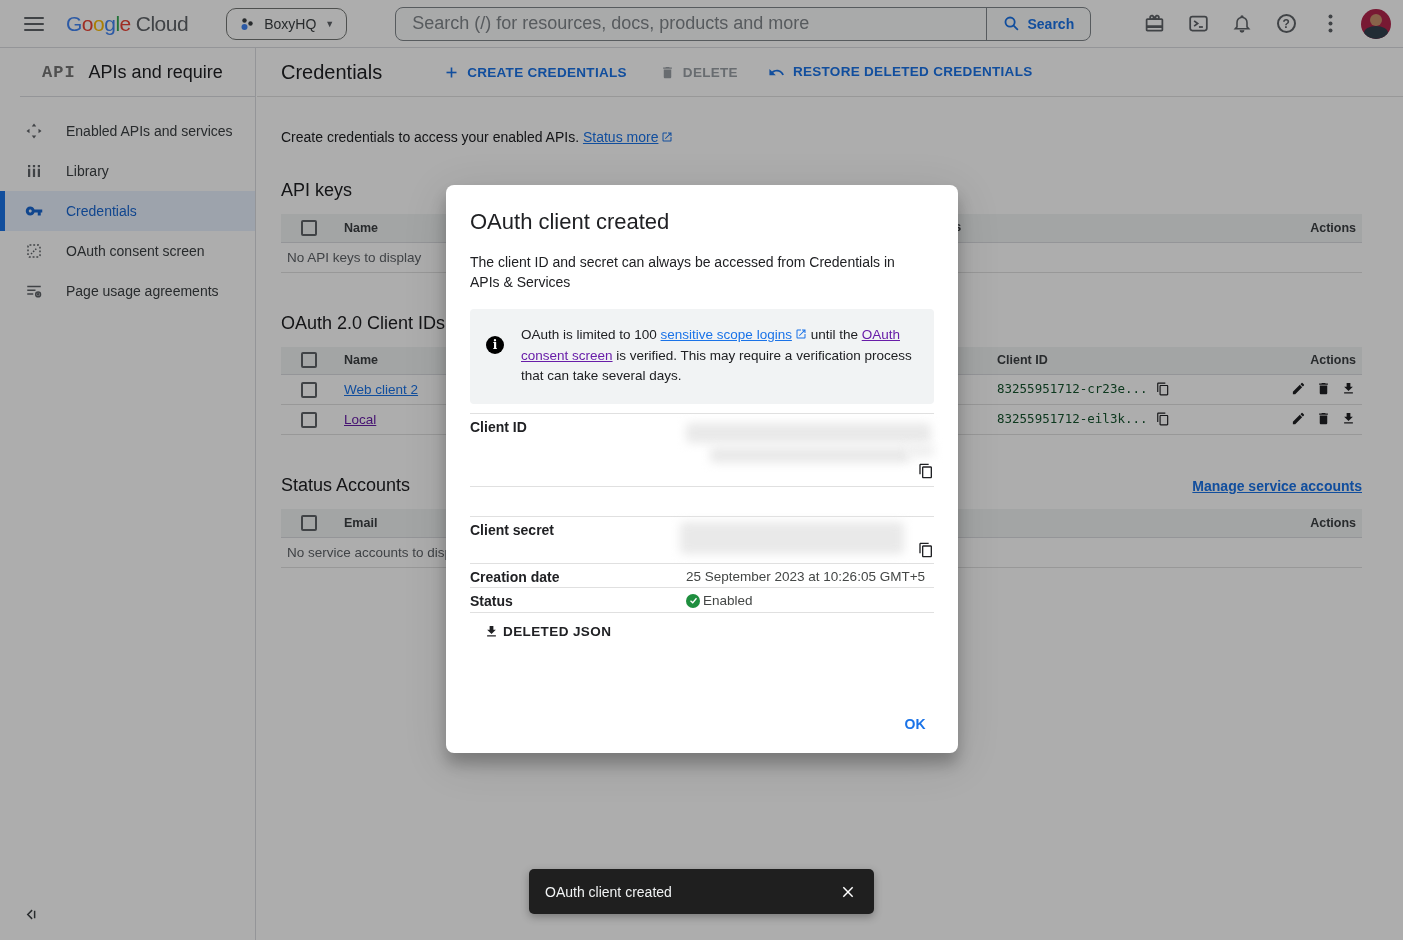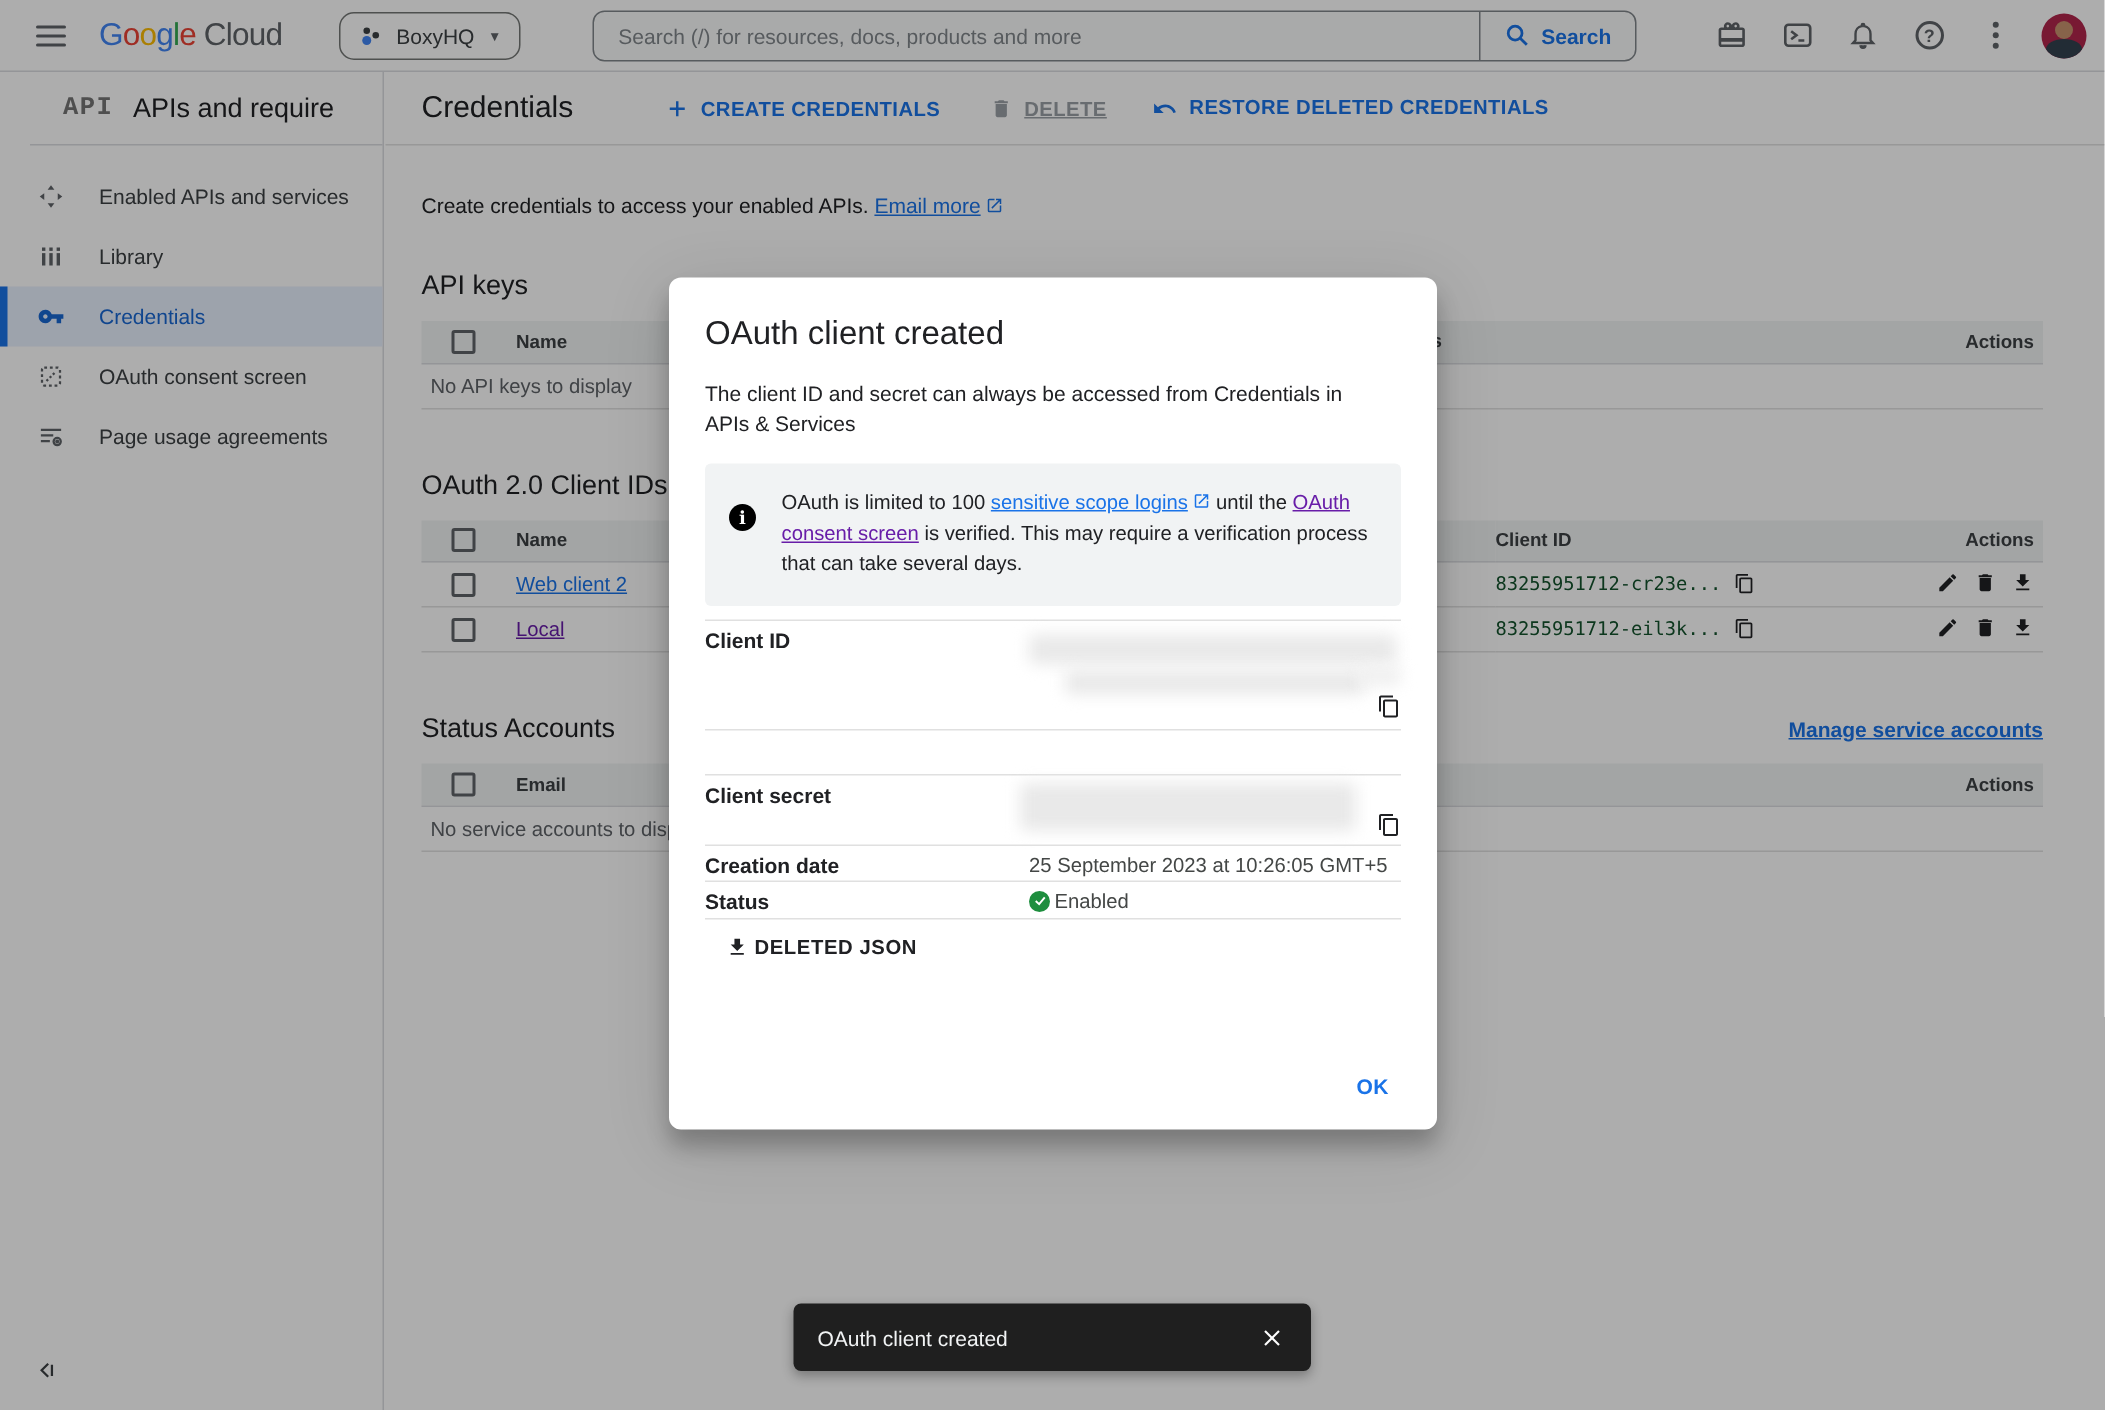--- a/index.html
+++ b/index.html
@@ -16,21 +16,21 @@
   .logo .lt { font-weight:500; }
   .g-blue{color:#4285F4}.g-red{color:#EA4335}.g-yellow{color:#FBBC05}.g-green{color:#34A853}
   .logo .cloud { color:#5f6368; margin-left:5px; font-weight:400; }
   .project-btn { margin-left:38px; height:32px; border:1px solid #747775; border-radius:10px;
     display:flex; align-items:center; padding:0 12px; gap:9px; cursor:pointer; background:#fff; }
   .project-btn .pname { font-size:14px; color:#3c4043; }
   .caret { font-size:9px; color:#5f6368; }
   .searchbox { margin-left:48px; width:696px; height:34px; border:1px solid #80868b;
     border-radius:8px; display:flex; align-items:stretch; background:#fafbfb; overflow:hidden; }
   .searchbox input { flex:1; border:none; outline:none; background:transparent; padding:0 16px;
-    font-size:14px; color:#6d28d9; font-family:"Liberation Sans",sans-serif; }
+    font-size:18px; color:#6d28d9; font-family:"Liberation Sans",sans-serif; }
   .searchbox input::placeholder { color:#80868b; }
   .search-btn { display:flex; align-items:center; gap:7px; padding:0 16px;
     border-left:1px solid #80868b; color:#1a73e8; font-size:14px; font-weight:700; cursor:pointer; }
   .top-icons { display:flex; align-items:center; gap:22px; margin-left:52px; color:#5f6368; }
   .tico { width:22px; height:22px; cursor:pointer; display:flex; align-items:center; justify-content:center; }
   .help-circle { width:19px; height:19px; border:2px solid #5f6368; border-radius:50%;
     display:flex; align-items:center; justify-content:center; font-size:12px; font-weight:700; color:#5f6368; }
   .avatar { width:30px; height:30px; border-radius:50%; background:#b1254c; margin-left:20px;
     position:relative; overflow:hidden; cursor:pointer; }
   .avatar .head { position:absolute; left:9px; top:5px; width:12px; height:12px; border-radius:50%; background:#c8926e; }
@@ -53,21 +53,21 @@
 
   
   .main { position:fixed; left:257px; top:48px; width:1146px; height:892px; background:#fff; z-index:1; }
   .page-header { height:49px; border-bottom:1px solid #e0e0e0; display:flex; align-items:center; padding-left:24px; }
   .page-title { font-size:20px; color:#202124; }
   .hbtn { display:flex; align-items:flex-start; gap:8px; font-size:13.5px; font-weight:700;
     letter-spacing:0.3px; cursor:pointer; }
   .hbtn.blue { color:#1a73e8; }
   .hbtn.gray { color:#9aa0a6; }
   .create-btn { margin-left:62px; }
-  .delete-btn { margin-left:33px;text-decoration:underline; }
+  .delete-btn { margin-left:33px; }
   .restore-btn { margin-left:30px; }
   .content { padding:0 41px 0 24px; }
   .intro { margin-top:32px; font-size:14px; color:#202124; }
   .intro a, .link { color:#1a73e8; text-decoration:underline; cursor:pointer; }
   .link.visited { color:#681da8; }
   .ext-ico { display:inline-block; vertical-align:-1px; margin-left:3px; }
   .section-title { font-size:18px; color:#202124; font-weight:400; }
   .sec1 { margin-top:34px; }
   .sec2 { margin-top:40px; }
   .sec-head-row { display:flex; align-items:center; justify-content:space-between; }
@@ -294,21 +294,21 @@
     <div class="hbtn blue restore-btn">
       <svg width="17" height="17" viewBox="0 0 24 24" fill="currentColor">
           <path d="M12.5 8c-2.65 0-5.05.99-6.9 2.6L2 7v9h9l-3.62-3.62c1.39-1.16 3.16-1.88 5.12-1.88 3.54 0 6.55 2.31 7.6 5.5l2.37-.78C21.08 11.03 17.15 8 12.5 8z"></path>
         </svg>
       <span>RESTORE DELETED CREDENTIALS</span>
     </div>
   </div>
 
   <div class="content">
     <div class="intro">
-      <span>Create credentials to access your enabled APIs. </span><a class="link">Email more</a><span class="ext-ico"><svg width="12" height="12" viewBox="0 0 24 24" fill="#1a73e8">
+      <span>Create credentials to access your enabled APIs. </span><a class="link">Status more</a><span class="ext-ico"><svg width="12" height="12" viewBox="0 0 24 24" fill="#1a73e8">
             <path d="M19 19H5V5h7V3H5a2 2 0 0 0-2 2v14a2 2 0 0 0 2 2h14c1.1 0 2-.9 2-2v-7h-2v7zM14 3v2h3.59l-9.83 9.83 1.41 1.41L19 6.41V10h2V3h-7z"></path>
           </svg></span>
     </div>
 
     <div class="sec1">
       <div class="section-title">API keys</div>
       <table class="gtable">
         <tbody>
             <tr>
           <th class="col-check">

